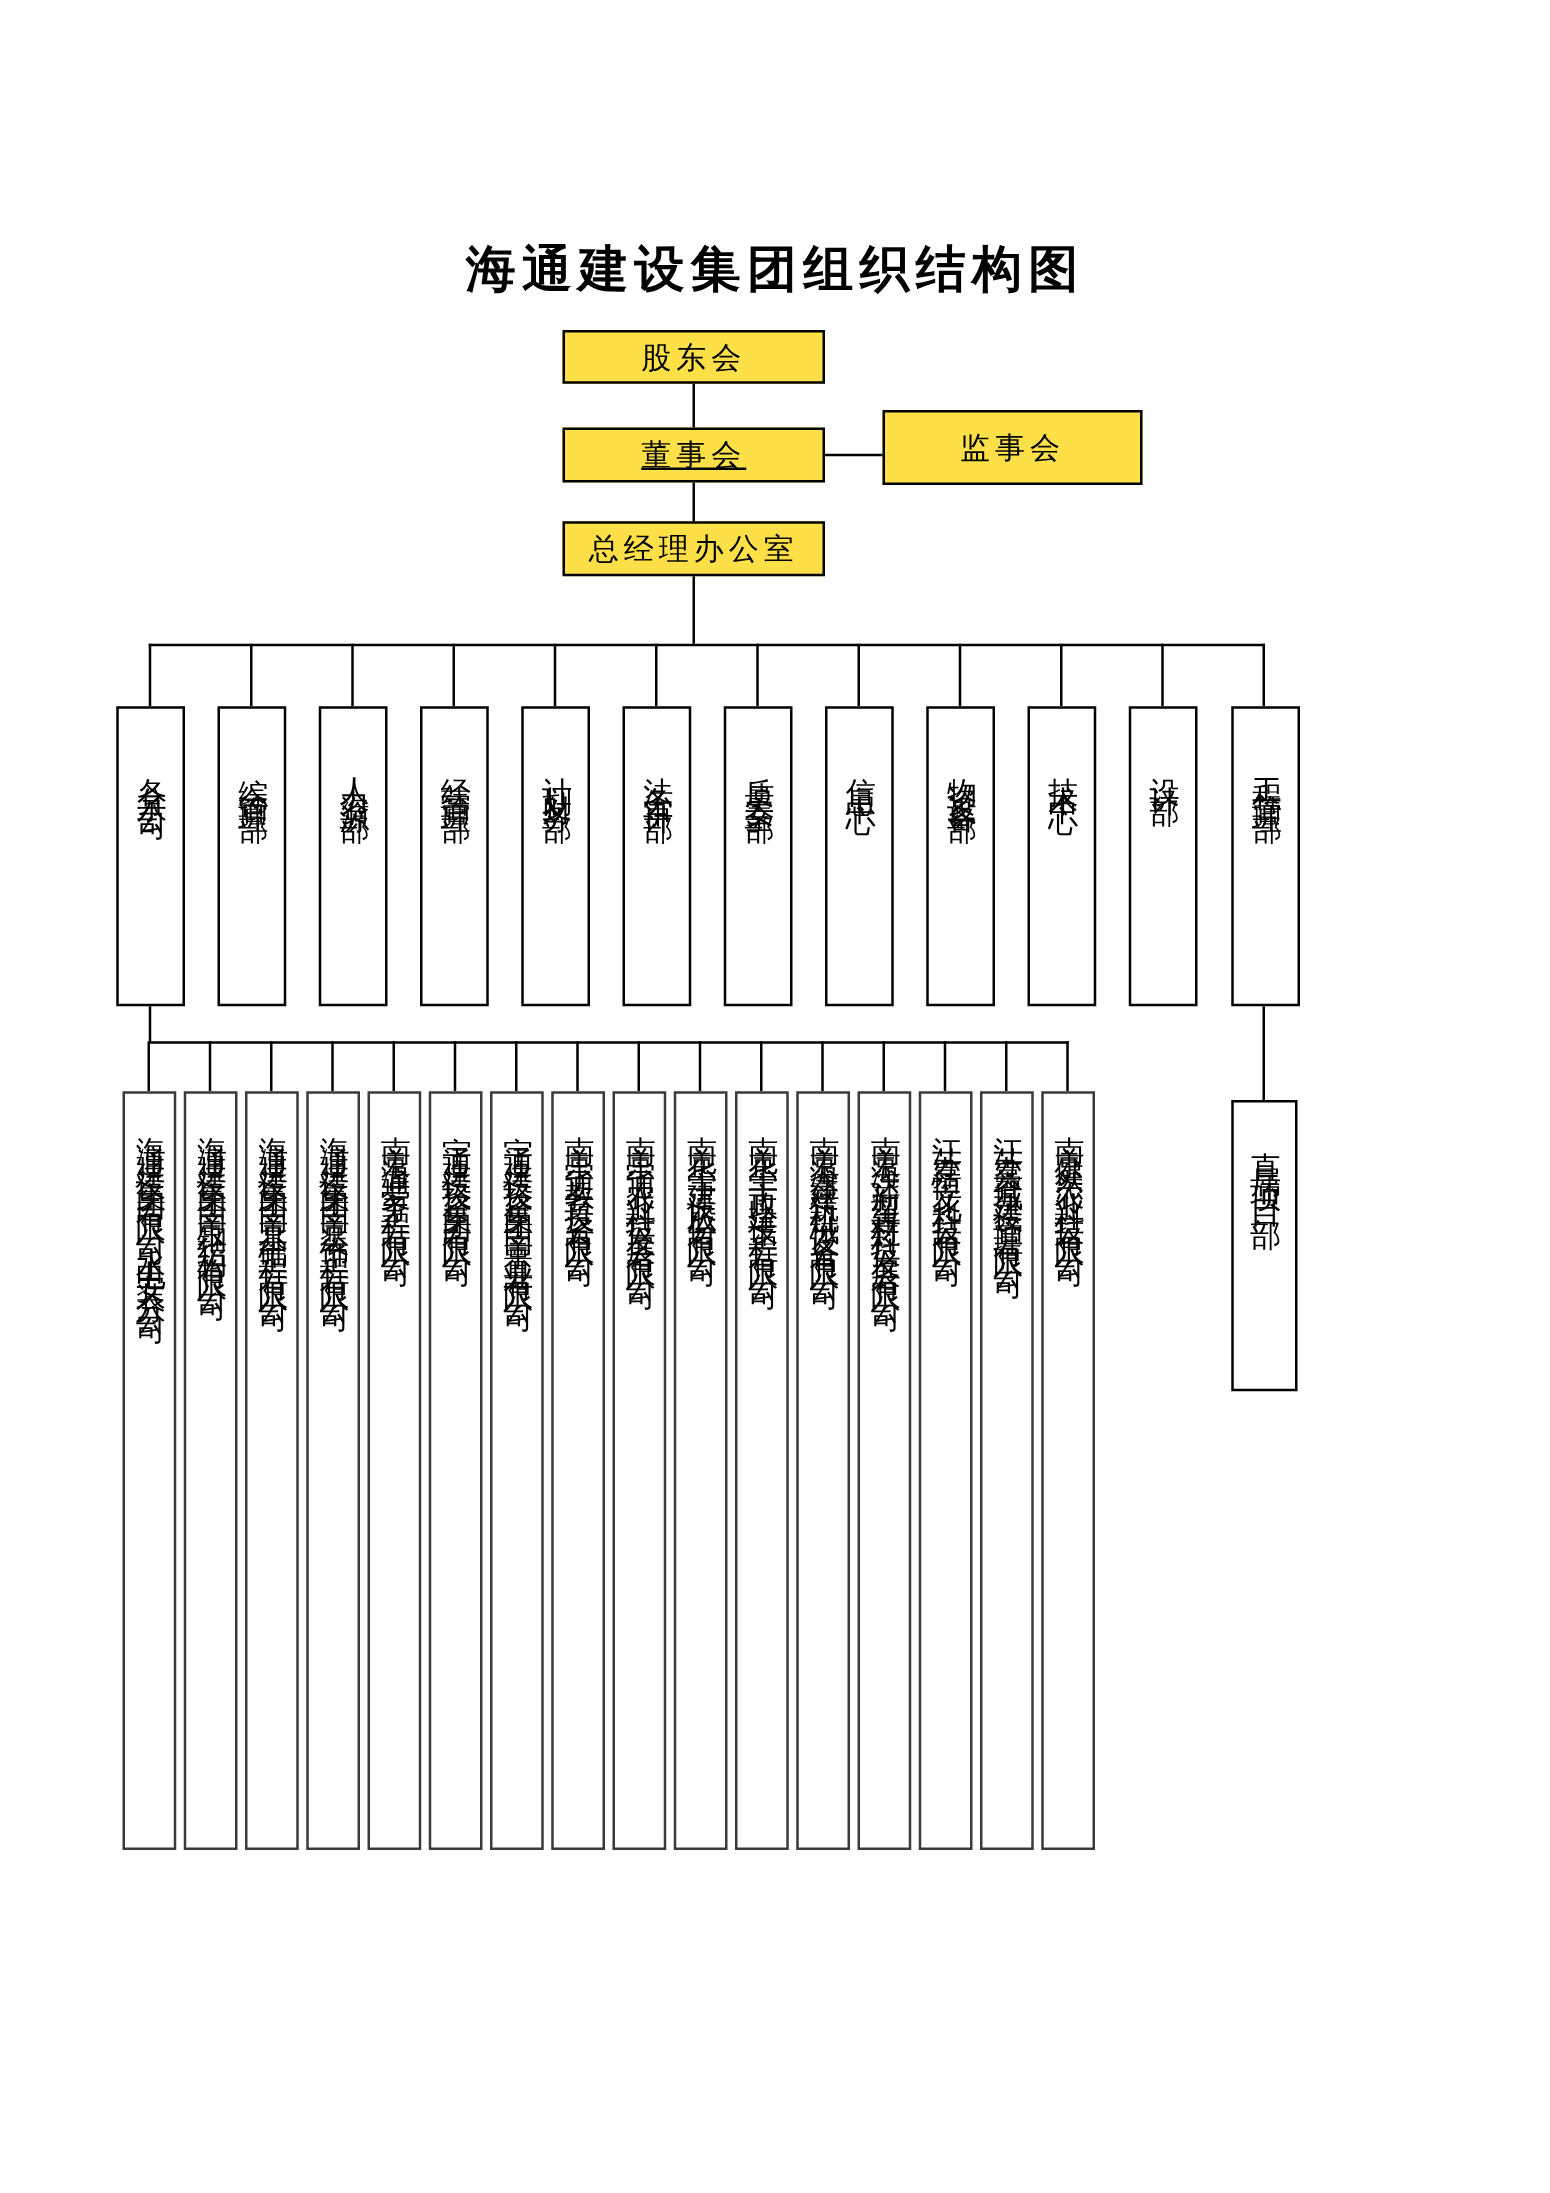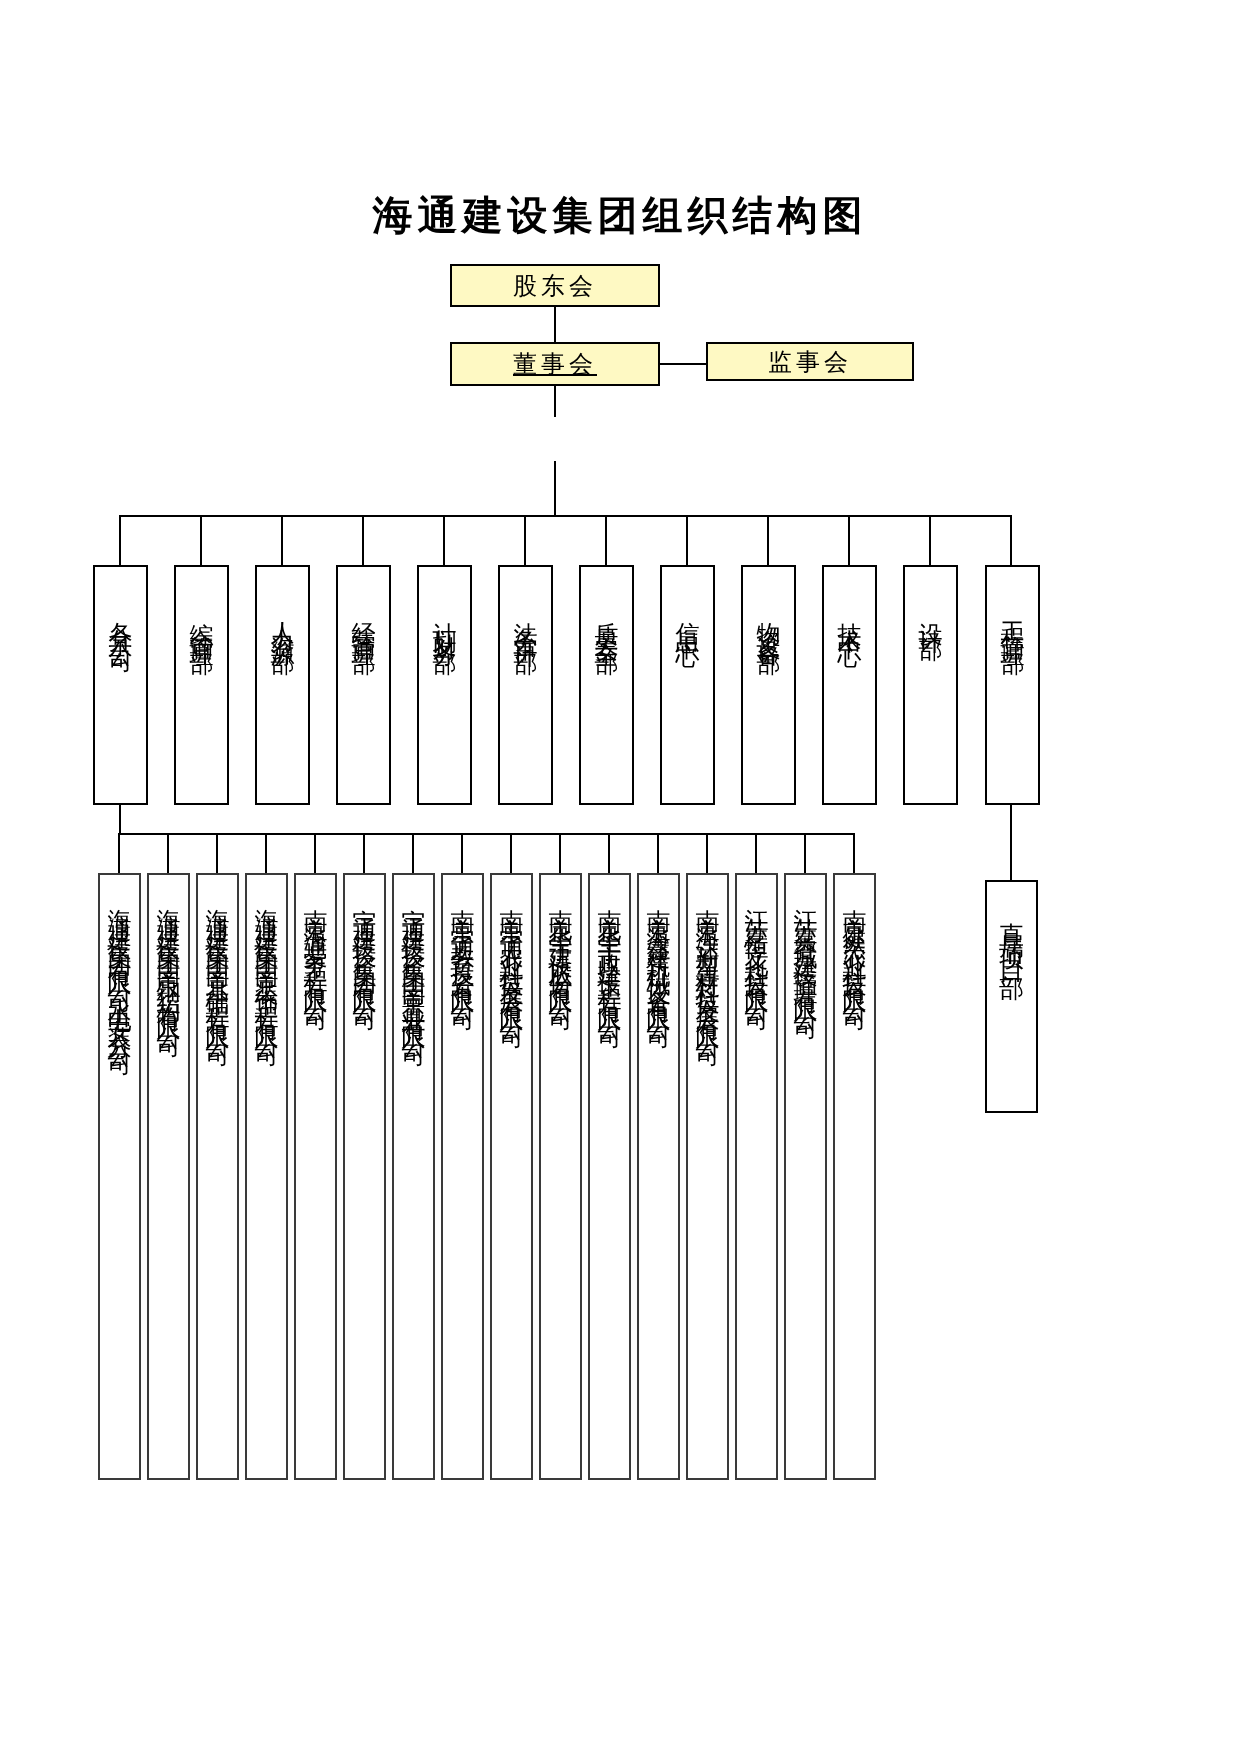--- a/index.html
+++ b/index.html
@@ -5,21 +5,21 @@
   html,body { margin:0; padding:0; background:#ffffff; }
   #page {
     position:relative; width:1240px; height:1754px; background:#ffffff;
     font-family:"Liberation Serif","DejaVu Serif",serif; color:#000;
   }
   .title {
     position:absolute; top:188px; left:0; width:1240px;
     text-align:center; font-size:40px; font-weight:700; letter-spacing:5px;
   }
   .hbox {
-    position:absolute; border:2px solid #000; background:#fef9c3;
+    position:absolute; border:2px solid #000; background:#fde047;
     display:flex; align-items:center; justify-content:center;
     font-size:24px; letter-spacing:4px; box-sizing:border-box;
   }
   .vbox {
     position:absolute; border:2px solid #000; background:#fff;
     display:flex; justify-content:center; align-items:flex-start;
     box-sizing:border-box;
   }
   .vbox .vtext {
     writing-mode:vertical-rl; text-orientation:upright;
@@ -41,24 +41,27 @@
   <div class="title">海通建设集团组织结构图</div>
 
   <div class="hbox" style="left:450px; top:264px; width:210px; height:43px;">
     <span>股东会</span>
   </div>
 
   <div class="hbox" style="left:450px; top:342px; width:210px; height:44px;text-decoration:underline;">
     <span>董事会</span>
   </div>
 
-  <div class="hbox" style="left:706px; top:342px; width:208px; height:39px;">
+  <div class="hbox" style="left:706px; top:328px; width:208px; height:60px;">
     <span>监事会</span>
   </div>
 
+  <div class="hbox" style="left:450px; top:417px; width:210px; height:44px;">
+    <span>总经理办公室</span>
+  </div>
 
   <div class="line" style="left:554px; top:307px; width:2px; height:35px;"></div>
   <div class="line" style="left:660px; top:363px; width:46px; height:2px;"></div>
   <div class="line" style="left:554px; top:386px; width:2px; height:31px;"></div>
   <div class="line" style="left:554px; top:461px; width:2px; height:54px;"></div>
 
   <div class="line" style="left:119px; top:515px; width:893px; height:2px;"></div>
 
   <div class="line" style="left:119px; top:515px; width:2px; height:50px;"></div>
   <div class="line" style="left:200px; top:515px; width:2px; height:50px;"></div>

